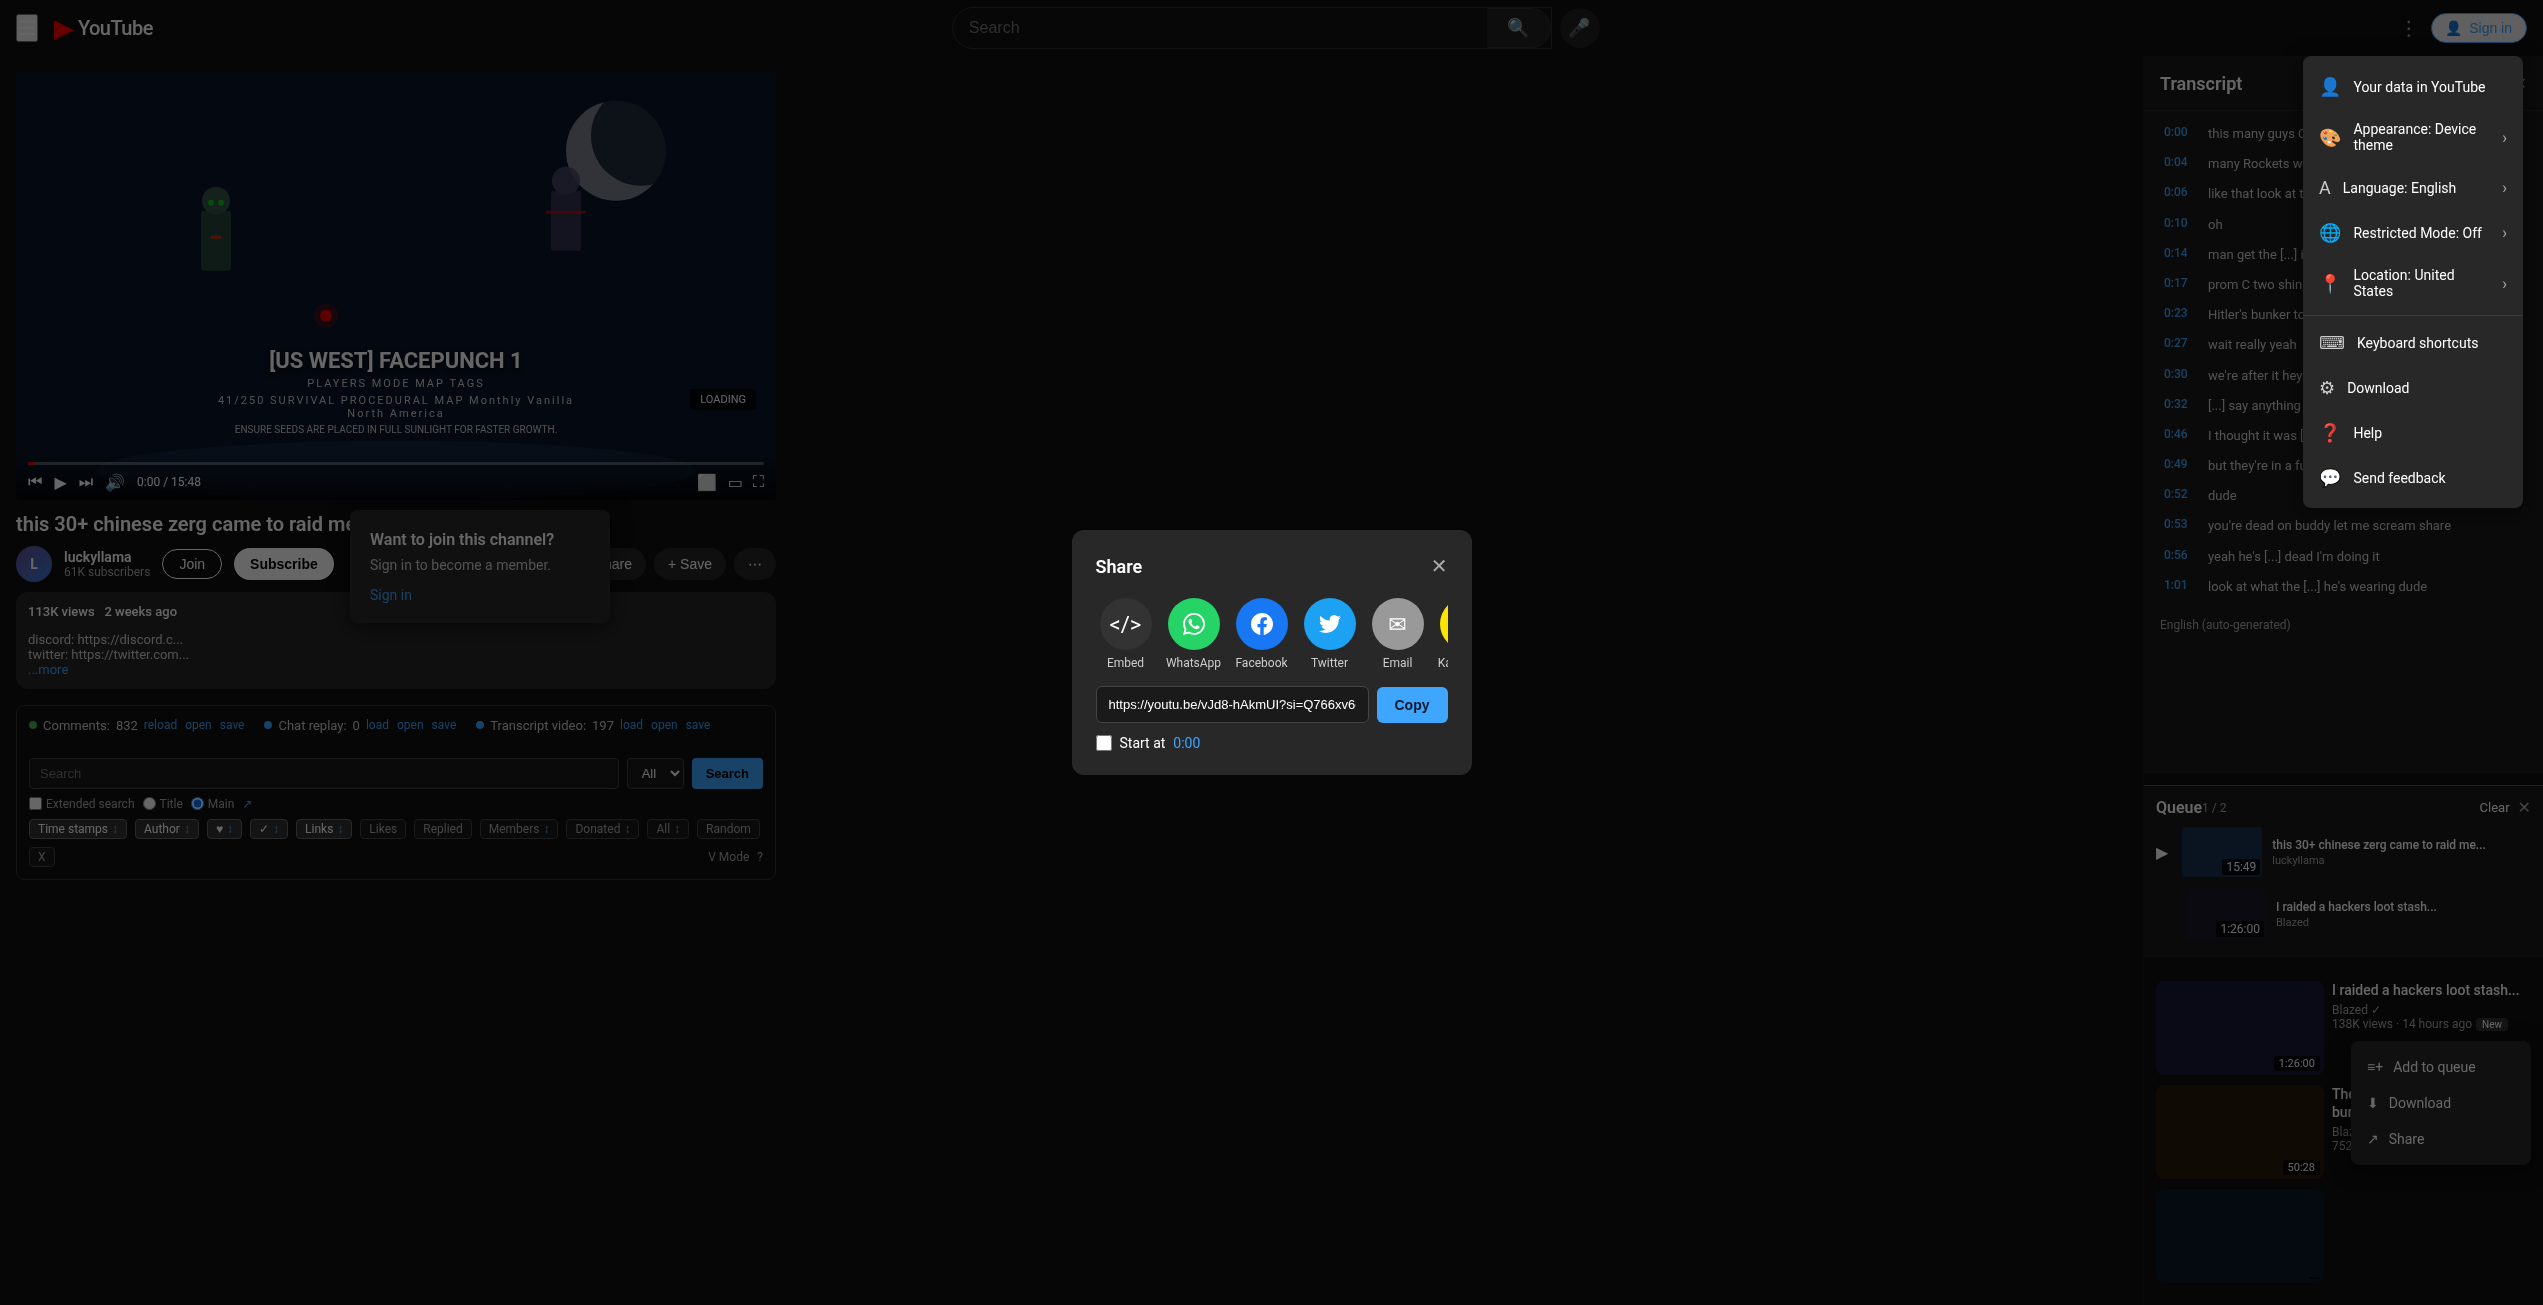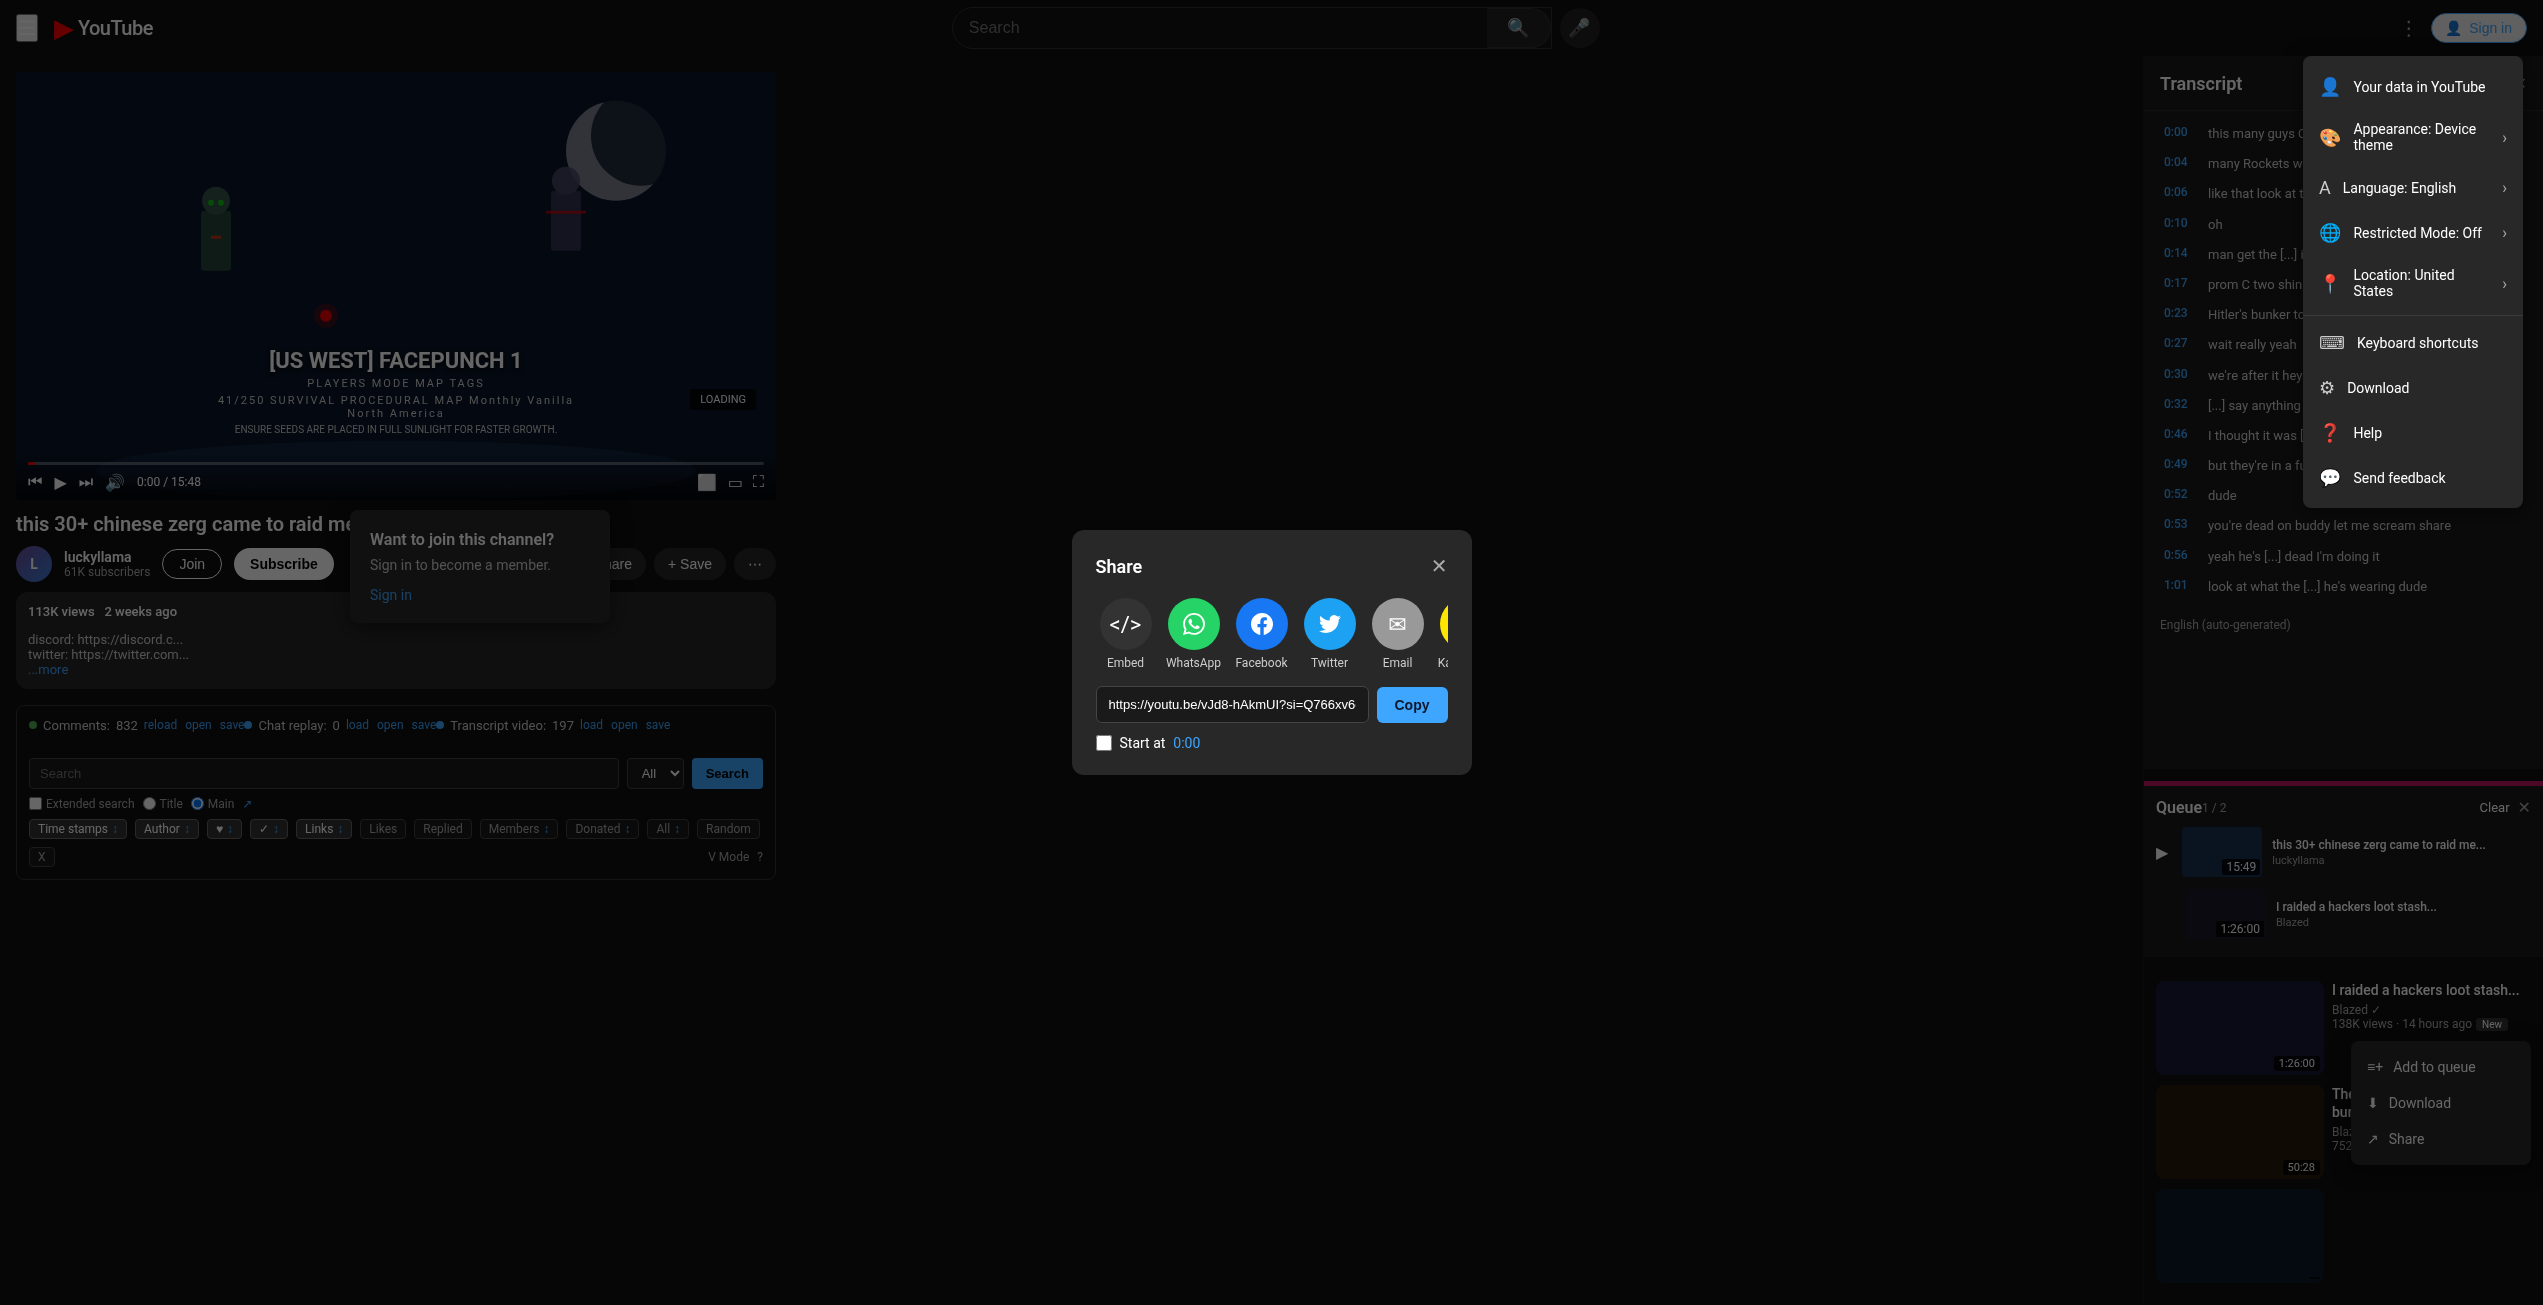--- a/index.html
+++ b/index.html
@@ -249,21 +249,21 @@
     .comment-search-section {
       background: #0f0f0f;
       border: 1px solid #333;
       border-radius: 8px;
       padding: 12px;
       max-width: 760px;
     }
     .cs-header { display: flex; align-items: center; justify-content: space-between; margin-bottom: 8px; }
     .cs-title { font-size: 14px; font-weight: 600; }
     .cs-actions { display: flex; gap: 8px; }
-    .cs-stat-row { display: flex; margin-bottom: 25px; font-size: 13px; }
+    .cs-stat-row { display: flex; gap: 20px; margin-bottom: 25px; font-size: 13px; }
     .cs-stat { display: flex; align-items: center; gap: 6px; color: #ccc; }
     .dot-green { width: 8px; height: 8px; border-radius: 50%; background: #4caf50; display: inline-block; }
     .dot-blue { width: 8px; height: 8px; border-radius: 50%; background: #3ea6ff; display: inline-block; }
     .cs-stat-actions { display: flex; gap: 8px; font-size: 12px; color: #3ea6ff; cursor: pointer; }
     .cs-search-row { display: flex; gap: 8px; margin-top: 8px; }
     .cs-search-input {
       flex: 1;
       background: #1a1a1a;
       border: 1px solid #444;
       border-radius: 4px;
@@ -337,21 +337,21 @@
     .transcript-header-actions { display: flex; align-items: center; gap: 8px; }
     .transcript-entries { padding: 8px 16px; }
     .transcript-entry { display: flex; align-items: flex-start; gap: 12px; padding: 6px 4px; cursor: pointer; border-radius: 4px; }
     .transcript-time { color: #3ea6ff; font-size: 12px; min-width: 32px; font-weight: 500; }
     .transcript-text { font-size: 13px; color: #ccc; line-height: 1.4; }
     .transcript-lang { padding: 8px 16px; color: #aaa; font-size: 12px; }
 
     
     .queue-panel {
       background: #1a1a1a;
-      border-top: 5px solid #be185d;
+      border-top: 1px solid #be185d;
       padding: 12px;
       max-height: 200px;
     }
     .queue-header { display: flex; align-items: center; justify-content: space-between; margin-bottom: 4px; }
     .queue-title { font-size: 16px; font-weight: 600; }
     .queue-progress { font-size: 12px; color: #aaa; }
     .queue-clear { color: #fff; font-size: 13px; cursor: pointer; }
     .queue-item { display: flex; align-items: center; gap: 10px; padding: 6px 0; cursor: pointer; }
     .queue-thumb { width: 80px; height: 50px; border-radius: 4px; background: #333; overflow: hidden; flex-shrink: 0; position: relative; }
     .queue-thumb-duration {

